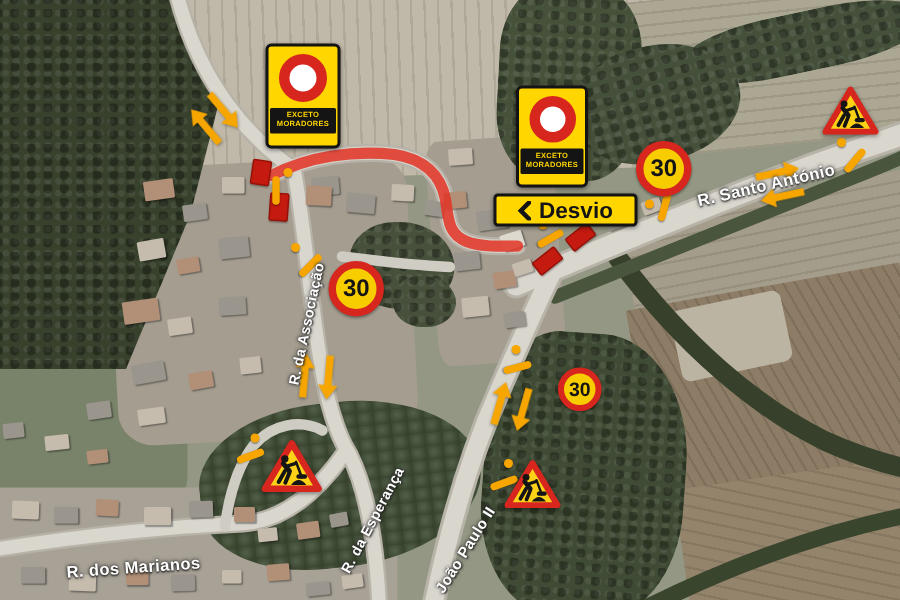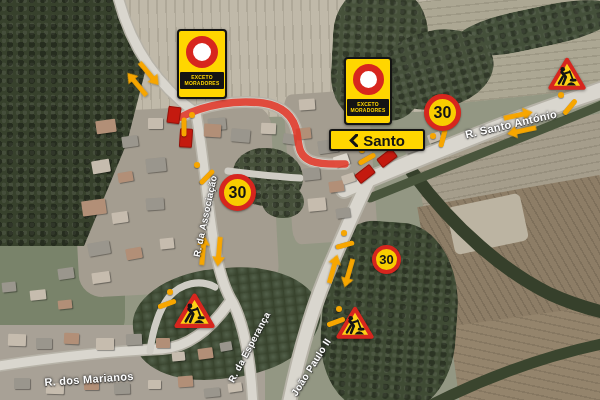--- a/index.html
+++ b/index.html
@@ -264,21 +264,21 @@
     <div class="panel">
       <div>EXCETO</div>
       <div>MORADORES</div>
     </div>
   </div>
 
   <div class="sign-desvio">
     <svg width="9" height="13" viewBox="0 0 10 14">
       <path d="M8.5 1 L2.5 7 L8.5 13" stroke="#141414" stroke-width="3.4" fill="none" stroke-linecap="square"></path>
     </svg>
-    <span>Santo</span>
+    <span>Desvio</span>
   </div>
 
   <span class="slabel" style="left:511px;top:124px;--r:-13deg;font-size:11px;">R. Santo António</span>
   <span class="slabel" style="left:205px;top:216px;--r:-78deg;font-size:9.5px;">R. da Associação</span>
   <span class="slabel" style="left:249px;top:347px;--r:-62deg;font-size:9.5px;">R. da Esperança</span>
   <span class="slabel" style="left:311px;top:367px;--r:-58deg;font-size:10px;">João Paulo II</span>
   <span class="slabel" style="left:89px;top:379px;--r:-4deg;font-size:11px;">R. dos Marianos</span>
 </div>
 
 </body></html>

